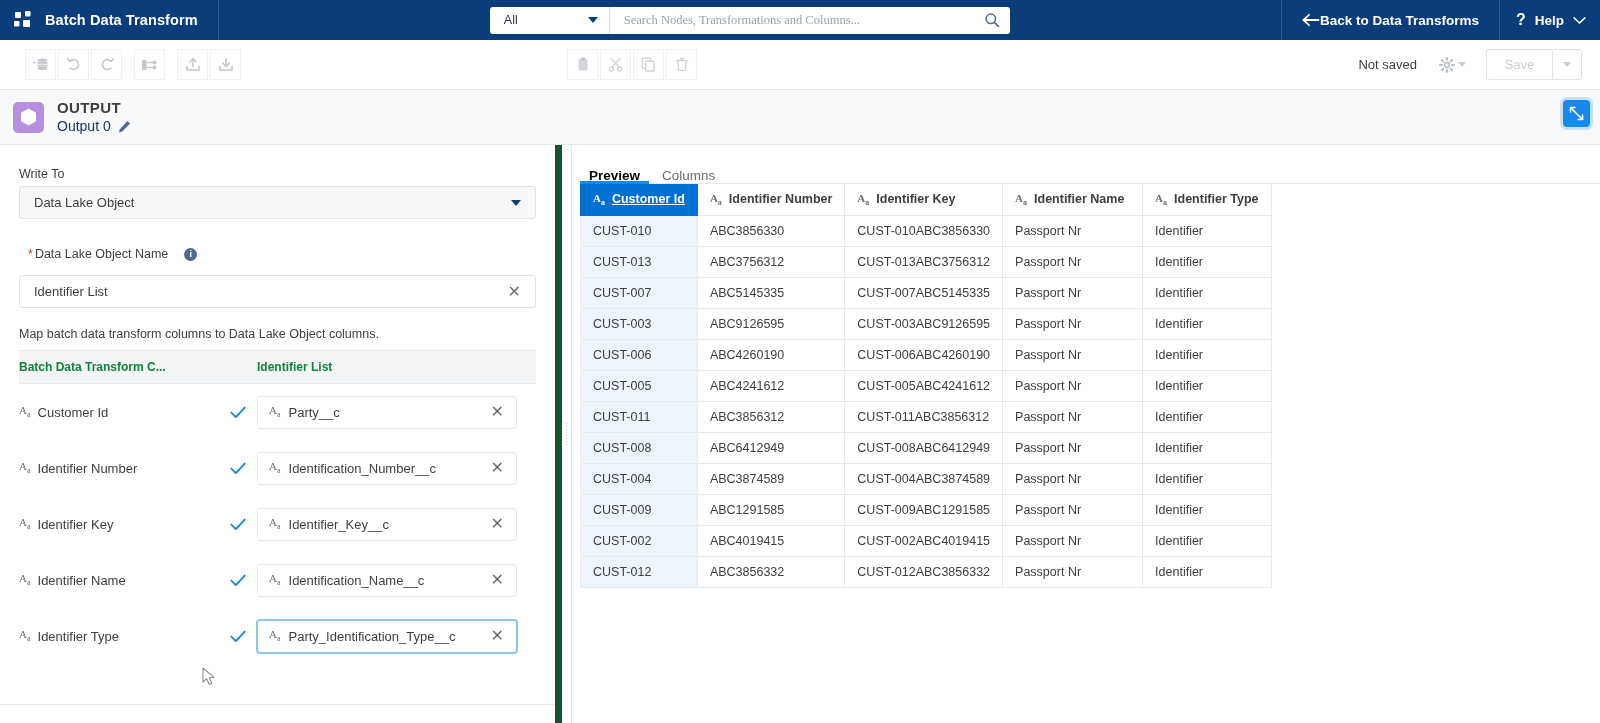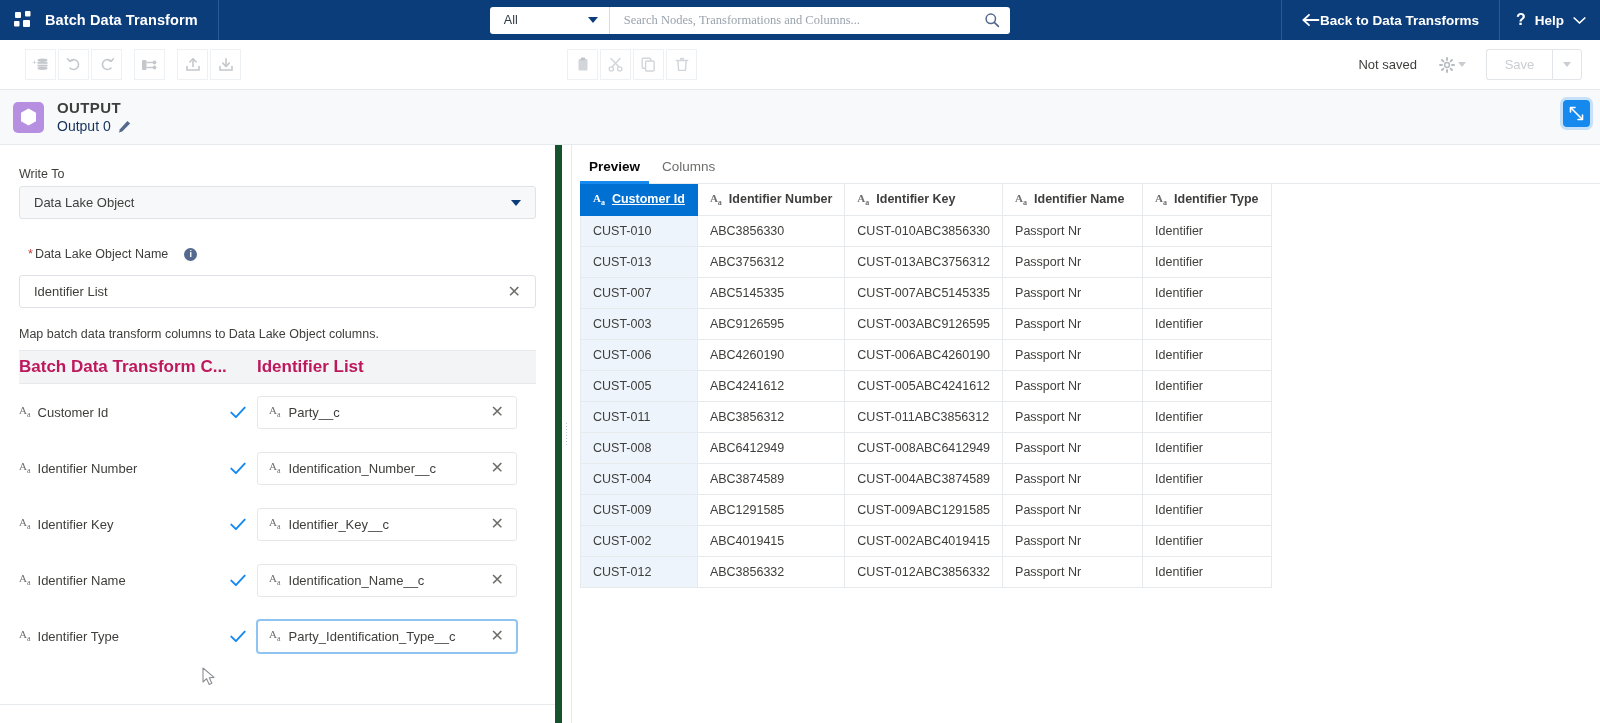--- a/index.html
+++ b/index.html
@@ -203,21 +203,21 @@
     font-family: "Liberation Sans", sans-serif;
   }
   .helper-text { font-size: 12.5px; color: #3e3e3c; margin: 19px 0 9px; }
 
   .map-head {
     display: flex; align-items: center;
     height: 34px;
     background: #f3f4f6;
     border-top: 1px solid #e7eaec;
     border-bottom: 1px solid #e7eaec;
-    font-size: 17px; font-weight: 700; color: #be185d;
+    font-size: 12px; font-weight: 700; color: #15803d;
   }
   .map-head .c1 { width: 238px; padding-left: 0; }
   .map-head .c2 { flex: 1 1 auto; }
 
   .map-row { display: flex; align-items: center; height: 56px; }
   .map-src {
     width: 200px;
     display: flex; align-items: center; gap: 7px;
     font-size: 13px; color: #3e3e3c;
   }
@@ -264,21 +264,20 @@
 
   
   .right-panel { flex: 1 1 auto; background: #ffffff; padding-left: 8px; overflow: hidden; }
   .tabs {
     display: flex; align-items: flex-end; gap: 22px;
     height: 39px; padding-left: 9px;
     border-bottom: 1px solid #e7eaec;
   }
   .tab {
     font-size: 13.5px; color: #706e6b;
-    padding-bottom: 9px;
     cursor: pointer; position: relative;
   }
   .tab.active { color: #080707; font-weight: 700; }
   .tab.active::after {
     content: ""; position: absolute;
     left: -9px; right: -9px; bottom: -1px;
     height: 3px; background: #1589ee;
   }
 
   .preview-table { border-collapse: collapse; margin-top: 0; table-layout: fixed; }

